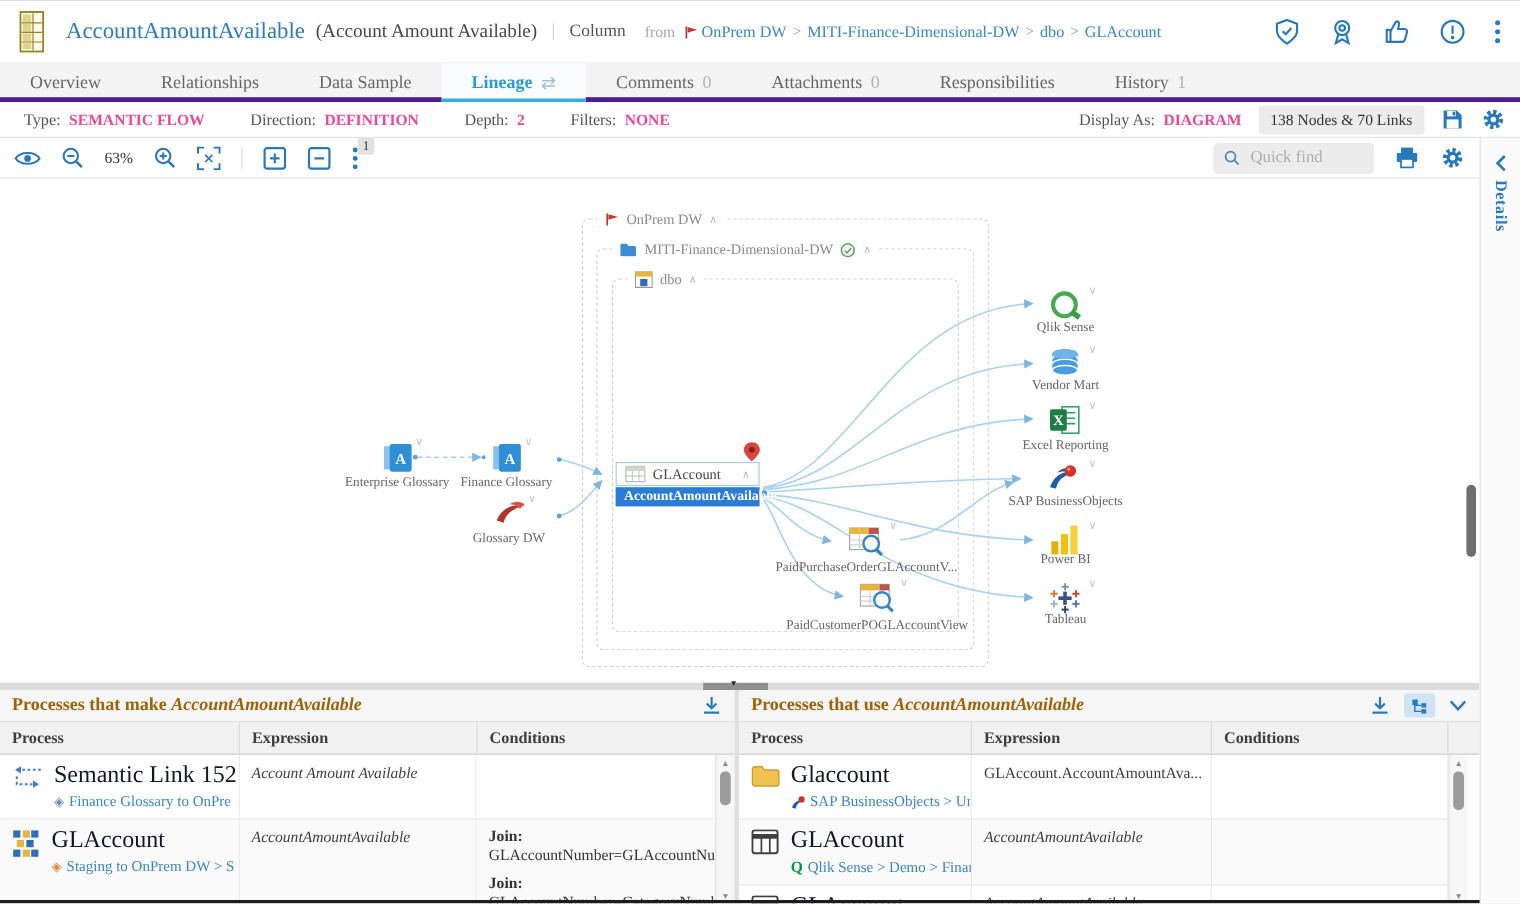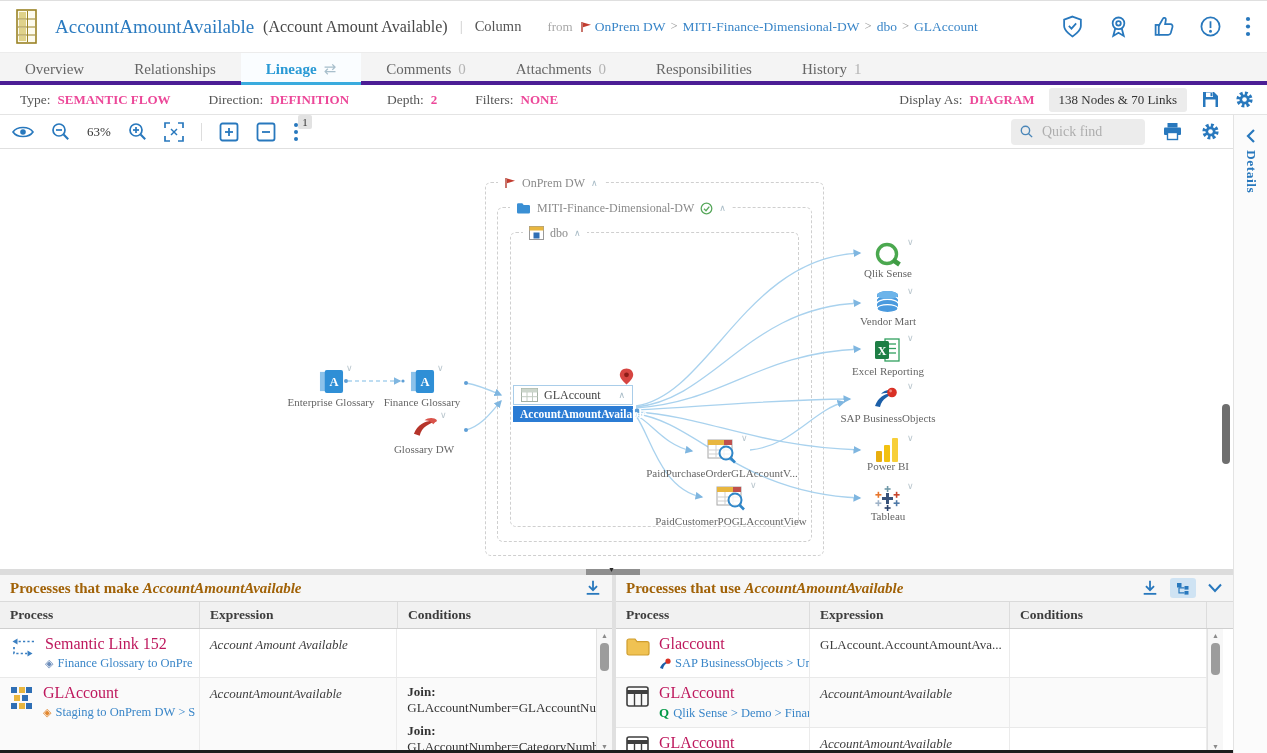--- a/index.html
+++ b/index.html
@@ -4,21 +4,21 @@
 <style>
   html,body{margin:0;padding:0;background:#e9e9e9}
   .app{position:relative;width:1267px;height:753px;background:#fff;font-family:Liberation Serif, serif;overflow:hidden;border-top:1px solid #dfdfdf;box-sizing:border-box}
   svg{display:block}
   
   .top-header{position:absolute;left:0;top:0;width:1267px;height:52px;display:flex;align-items:center;padding:0 16px;box-sizing:border-box;background:#fff;border-bottom:1px solid #ececec}
   .obj-icon{margin-right:18px}
   .title{color:#2b7bc0;font-size:19px;margin-right:9px;white-space:nowrap}
   .subtitle{color:#474747;font-size:16px;margin-right:12px;white-space:nowrap}
   .pipe{color:#c9c9c9;font-size:15px;margin-right:12px}
-  .type-word{color:#555;font-size:14.5px;margin-right:26px}
+  .type-word{color:#555;font-size:14.5px;margin-right:16px}
   .from-word{color:#a8a8a8;font-size:13px;margin-right:7px}
   .crumbflag{margin-right:3px}
   .crumb{color:#3a86c8;font-size:13.5px;text-decoration:none;white-space:nowrap}
   .crumb-sep{color:#999;font-size:12.5px;margin:0 5px}
   .header-actions{margin-left:auto;display:flex;align-items:center;gap:23px}
   .hbtn{cursor:pointer}
   
   .tab-bar{position:absolute;top:52px;left:0;width:1267px;height:32px;background:#f4f4f4;border-bottom:4px solid #4c1d95;display:flex;box-sizing:border-box}
   .tab{padding:0 25px;height:32px;display:flex;align-items:center;gap:7px;font-size:15px;color:#666;cursor:pointer;white-space:nowrap}
   .tab .count{color:#b3b3b3}
@@ -71,21 +71,21 @@
   .tree-btn{width:26px;height:20px;background:#cfe3f3;border-radius:3px;display:flex;align-items:center;justify-content:center;cursor:pointer}
   .tbl-head{display:flex;height:27px;background:#f1f1f1;border-bottom:1px solid #cfcfcf;box-sizing:border-box}
   .th{font-size:13.5px;font-weight:bold;color:#3d3d3d;padding:5px 10px;box-sizing:border-box;border-right:1px solid #dcdcdc;white-space:nowrap}
   .tbl-body{position:relative;height:125px;overflow:hidden;display:flex}
   .rows{flex:1;min-width:0}
   .tr{display:flex;border-bottom:1px solid #e9e9e9;min-height:44px;box-sizing:border-box;cursor:pointer}
   .tr.alt{background:#fafafa}
   .td{padding:6px 10px;box-sizing:border-box;border-right:1px solid #ebebeb;overflow:hidden}
   .proc-cell{display:flex;gap:9px;align-items:flex-start}
   .proc-ic{flex:0 0 auto;margin-top:2px}
-  .proc-name{font-size:16px;color:#be185d;white-space:nowrap}
+  .proc-name{font-size:20px;color:#0f172a;white-space:nowrap}
   .proc-sub{font-size:12.5px;color:#3a86c8;white-space:nowrap;display:flex;gap:4px;align-items:center;margin-top:3px;overflow:hidden}
   .expr{font-size:13px;color:#3d3d3d;font-style:italic;white-space:nowrap}
   .expr.plain{font-style:normal}
   .cond{margin-bottom:7px}
   .cond-label{font-size:13px;font-weight:bold;color:#333}
   .cond-val{font-size:13px;color:#333;white-space:nowrap}
   .gem{font-size:11px}
   .gem.blue{color:#6b8cba}.gem.orange{color:#e2872f}
   .qlik-q{color:#009845;font-weight:bold;font-size:13px;font-style:normal}
   .c1{width:200px}.c2{width:198px}.c3{width:199px;border-right:none}
@@ -173,20 +173,23 @@
         </span>
     </span>
   </div>
 
   <div class="tab-bar">
     <div class="tab">
         <span>Overview</span>
       </div>
     <div class="tab">
         <span>Relationships</span>
+      </div>
+    <div class="tab">
+        <span>Data Sample</span>
       </div>
     <div class="tab active">
         <span>Lineage</span>
         <span class="swap-glyph">⇄</span>
       </div>
     <div class="tab">
         <span>Comments</span>
         <span class="count">0</span>
       </div>
     <div class="tab">

